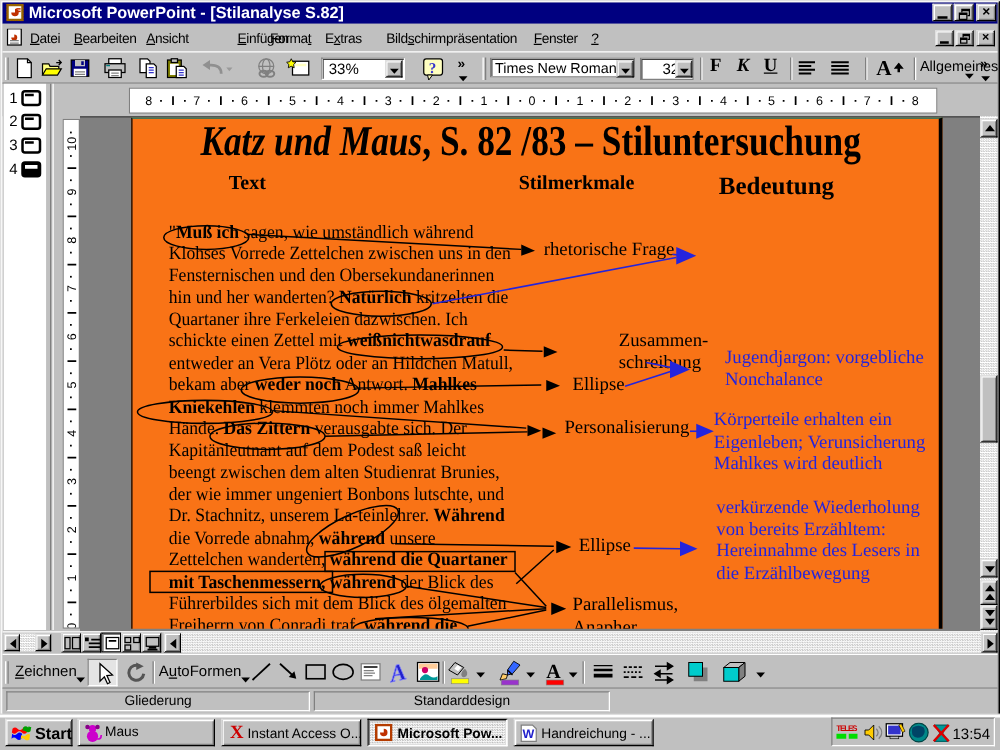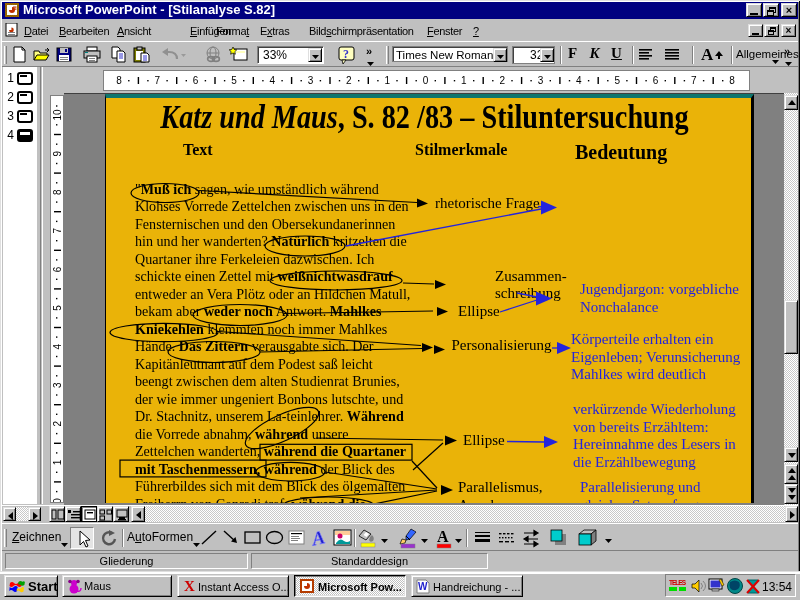--- a/index.html
+++ b/index.html
@@ -345,21 +345,21 @@
       <rect x="3" y="346.6" width="7" height="1.4" fill="#000"></rect>
       <rect x="5" y="356.2" width="1.4" height="1.4" fill="#000"></rect>
       <text x="7" y="366.4" font-size="10" font-family="Liberation Sans" text-anchor="middle" fill="#000" transform="rotate(-90 7 366.4)" dominant-baseline="middle">1</text>
       <rect x="5" y="375.6" width="1.4" height="1.4" fill="#000"></rect>
       <rect x="3" y="385.2" width="7" height="1.4" fill="#000"></rect>
       <rect x="5" y="394.9" width="1.4" height="1.4" fill="#000"></rect>
       <text x="7" y="405.0" font-size="10" font-family="Liberation Sans" text-anchor="middle" fill="#000" transform="rotate(-90 7 405.0)" dominant-baseline="middle">0</text>
       <rect x="5" y="9.3" width="1.4" height="1.4" fill="#000"></rect>
     </svg></div>
 
-<div id="slide" class="abs serif" style="left:105px;top:94px;width:649px;height:409px;background:#eab308;border-left:1px solid #000;border-top:4px solid #0f766e;border-right:3px solid #000;overflow:hidden;">
+<div id="slide" class="abs serif" style="left:105px;top:94px;width:649px;height:409px;background:#f97316;border-left:1px solid #000;border-top:1px solid #0f766e;border-right:3px solid #000;overflow:hidden;">
 
   <div id="stitle" class="abs" style="left:-4px;top:0px;width:645px;text-align:center;font-size:34px;font-weight:bold;white-space:nowrap;transform:scaleX(0.831);transform-origin:50% 0;"><i>Katz und Maus</i>, S. 82 /83 – Stiluntersuchung</div>
 
   <div class="abs" style="left:77px;top:43px;font-size:16px;font-weight:bold;">Text</div>
   <div class="abs" style="left:309px;top:43px;font-size:16px;font-weight:bold;">Stilmerkmale</div>
   <div class="abs" style="left:469px;top:43px;font-size:20px;font-weight:bold;">Bedeutung</div>
 
   <div id="para" class="abs" style="left:29px;top:82.5px;width:300px;font-size:15px;line-height:17.5px;white-space:nowrap;transform:scaleX(0.94);transform-origin:0 0;">"<b>Muß ich</b> sagen, wie umständlich während<br>
 Klohses Vorrede Zettelchen zwischen uns in den<br>
 Fensternischen und den Obersekundanerinnen<br>
@@ -383,21 +383,20 @@
   <div class="abs" style="left:329px;top:97px;font-size:15px;">rhetorische Frage</div>
   <div class="abs" style="left:345px;top:169.5px;font-size:15px;line-height:17.5px;margin-left:44px;">Zusammen-<br>schreibung</div>
   <div class="abs" style="left:352px;top:205px;font-size:15px;">Ellipse</div>
   <div class="abs" style="left:345.5px;top:239px;font-size:15px;">Personalisierung</div>
   <div class="abs" style="left:357px;top:334px;font-size:15px;">Ellipse</div>
   <div class="abs" style="left:352px;top:381px;font-size:15px;line-height:17.5px;">Parallelismus,<br>Anapher</div>
 
   <div class="abs" style="left:474px;top:183px;font-size:15px;line-height:17.5px;color:#2424dd;">Jugendjargon: vorgebliche<br>Nonchalance</div>
   <div class="abs" style="left:465px;top:233px;font-size:15px;line-height:17.5px;color:#2424dd;">Körperteile erhalten ein<br>Eigenleben; Verunsicherung<br>Mahlkes wird deutlich</div>
   <div class="abs" style="left:467px;top:303px;font-size:15px;line-height:17.5px;color:#2424dd;">verkürzende Wiederholung<br>von bereits Erzähltem:<br>Hereinnahme des Lesers in<br>die Erzählbewegung</div>
-  <div class="abs" style="left:474px;top:381px;font-size:15px;line-height:17.5px;color:#2424dd;">Parallelisierung und<br>gleicher Satzanfang</div>
 
   <svg class="abs" style="left:0;top:0;" width="645" height="408" viewBox="106 95 645 408">
     <g fill="none" stroke="#000" stroke-width="1.2">
       <ellipse cx="165" cy="190" rx="34" ry="9.5"></ellipse>
       <ellipse cx="305" cy="243" rx="40" ry="10"></ellipse>
       <ellipse cx="336" cy="277.5" rx="66" ry="9.5"></ellipse>
       <ellipse cx="240" cy="312" rx="47" ry="10.5"></ellipse>
       <ellipse cx="164" cy="329.5" rx="54" ry="9.2"></ellipse>
       <ellipse cx="214" cy="349" rx="46" ry="10.5"></ellipse>
       <ellipse cx="282" cy="425" rx="40" ry="13" transform="rotate(-25 282 425)"></ellipse>

